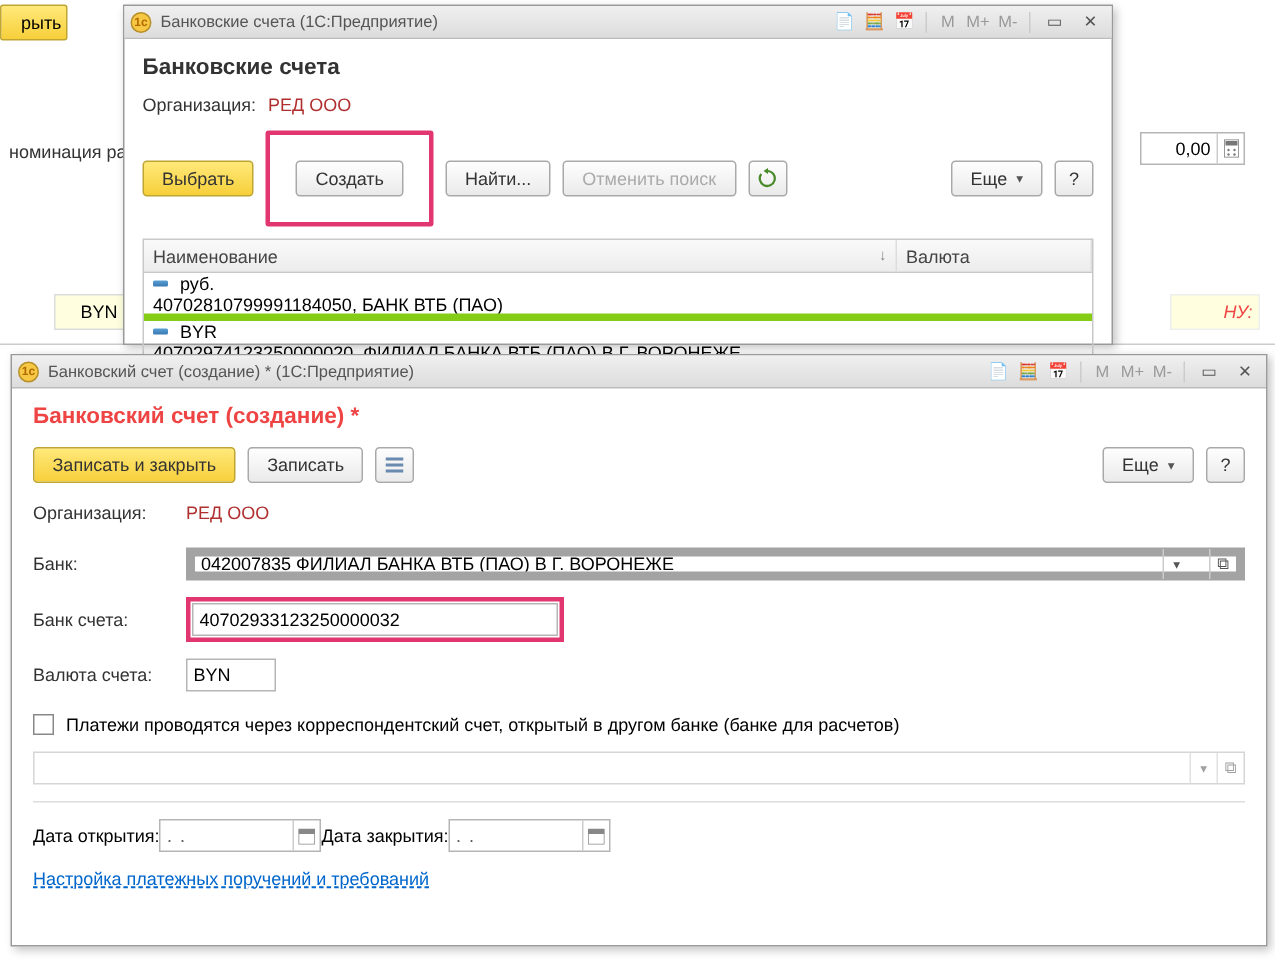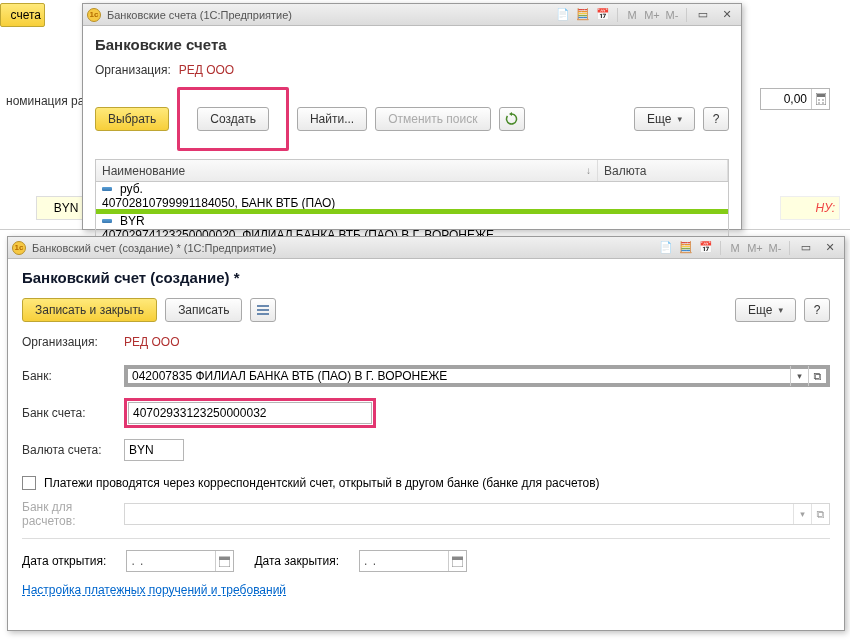--- a/index.html
+++ b/index.html
@@ -165,63 +165,63 @@
   .win2{
     position:absolute;
     left:7px; top:236px;
     width:838px;
     height:395px;
     background:#fff;
     border:1px solid #9a9a9a;
     box-shadow:2px 2px 6px rgba(0,0,0,0.25);
   }
   .win2-body{padding:10px 14px;}
-  .win2-title{font-size:15px;font-weight:bold;margin-bottom:12px;color:#0f172a;}
+  .win2-title{font-size:15px;font-weight:bold;margin-bottom:12px;color:#ef4444;}
   .form-row{display:flex;align-items:center;margin-bottom:10px;min-height:24px;}
   .form-label{width:102px;color:#333;}
   .form-label.disabled{color:#aaa;}
   .input-wrap{
     display:flex;align-items:center;
     border:1px solid #b5b5b5;height:22px;background:#fff;
   }
-  .input-wrap.yellow{border:4px solid #a3a3a3;}
+  .input-wrap.yellow{border:6px solid #a3a3a3;gap:13px;}
   .input-wrap input{
     border:none;outline:none;height:100%;padding:0 4px;font-size:12px;font-family:inherit;flex:1;background:transparent;
   }
   .input-btn{
     width:18px;height:20px;border-left:1px solid #ccc;
     display:flex;align-items:center;justify-content:center;
     font-size:9px;color:#555;cursor:pointer;
   }
   .input-btn.ext{font-size:11px;}
   .highlight-field{border:3px solid #e23670;padding:1px;}
 
   .checkbox-row{display:flex;align-items:center;gap:8px;margin:14px 0 10px;}
   .checkbox{width:14px;height:14px;border:1px solid #888;background:#fff;}
 
   .divider{height:1px;background:#ddd;margin:8px 0 10px;}
   .link-row{margin-top:6px;}
   .link{color:#0066cc;text-decoration:underline dashed;cursor:pointer;}
 
-  .dates-row{display:flex;gap:20px;align-items:center;}
+  .dates-row{display:flex;align-items:center;}
   .date-input{
     width:108px;height:22px;border:1px solid #b5b5b5;
     display:flex;align-items:center;background:#fff;
   }
   .date-input span{flex:1;padding:0 4px;color:#555;letter-spacing:1px;}
   .date-icon{width:18px;height:20px;border-left:1px solid #ccc;display:flex;align-items:center;justify-content:center;color:#7a7a7a;}
 
   svg{display:block;}
 </style>
 </head>
 <body>
 
 <div class="bg-window">
   <div class="bg-close-btn">
-    <span>счета</span>
+    <span>рыть</span>
   </div>
   <div class="bg-row">
     <span class="bg-label">номинация ра</span>
   </div>
   <div class="bg-input">
     <span>0,00</span>
     <div class="calc-icon">
       <svg width="10" height="12">
           <rect x="0" y="0" width="10" height="12" fill="none" stroke="#777" stroke-width="1"></rect>
           <rect x="1" y="1" width="8" height="3" fill="#777"></rect>
@@ -374,21 +374,20 @@
         <input value="BYN" style="">
       </div>
     </div>
 
     <div class="checkbox-row">
       <div class="checkbox"></div>
       <span>Платежи проводятся через корреспондентский счет, открытый в другом банке (банке для расчетов)</span>
     </div>
 
     <div class="form-row">
-      <span class="form-label disabled">Банк для расчетов:</span>
       <div class="input-wrap" style="flex:1;opacity:0.55;">
         <input disabled="" style="">
         <div class="input-btn">▾</div>
         <div class="input-btn ext">⧉</div>
       </div>
     </div>
 
     <div class="divider"></div>
 
     <div class="form-row dates-row">

